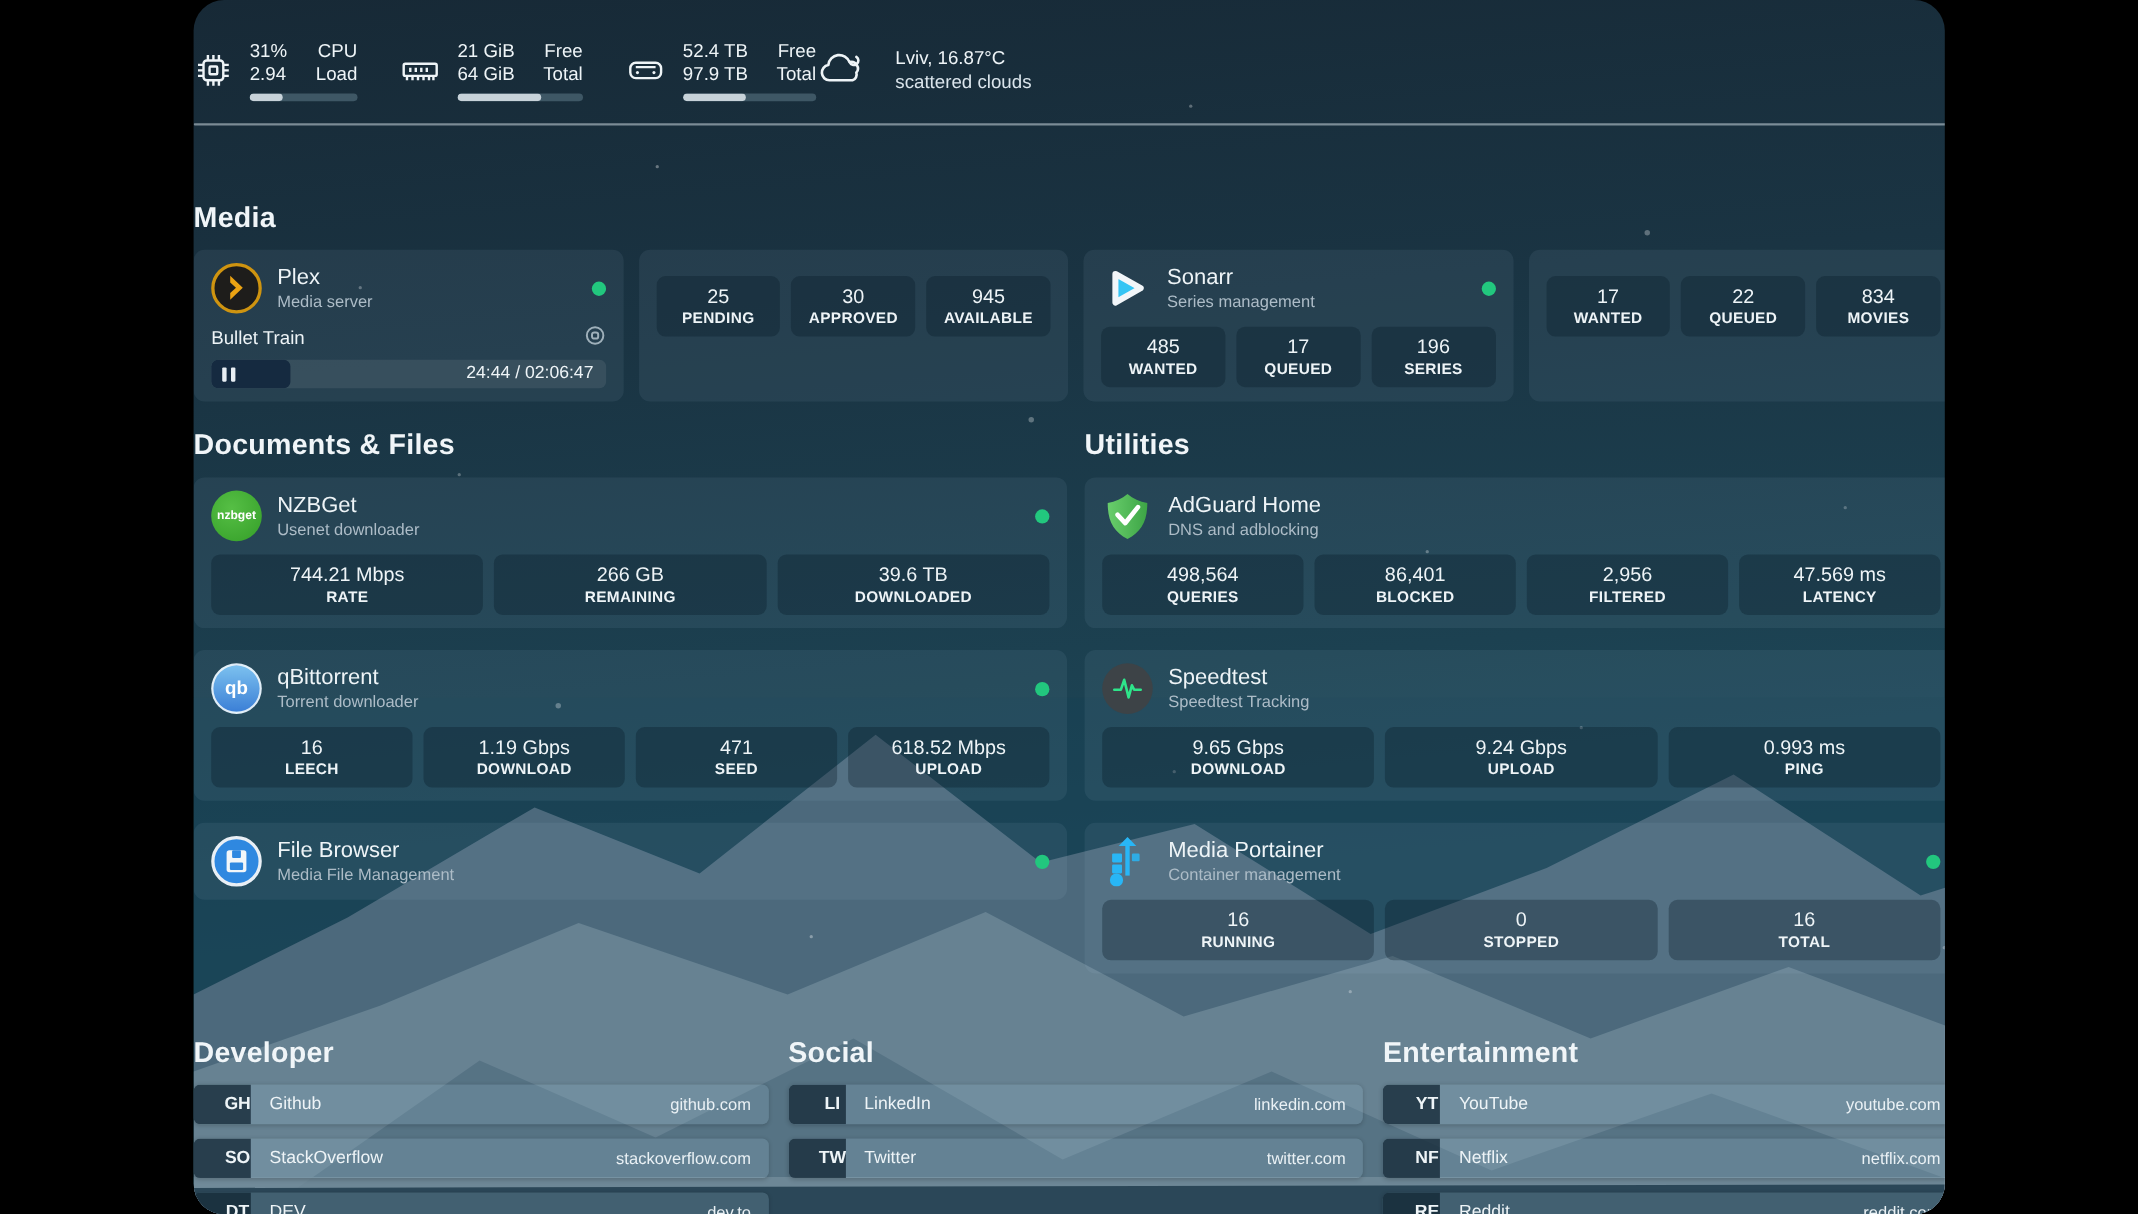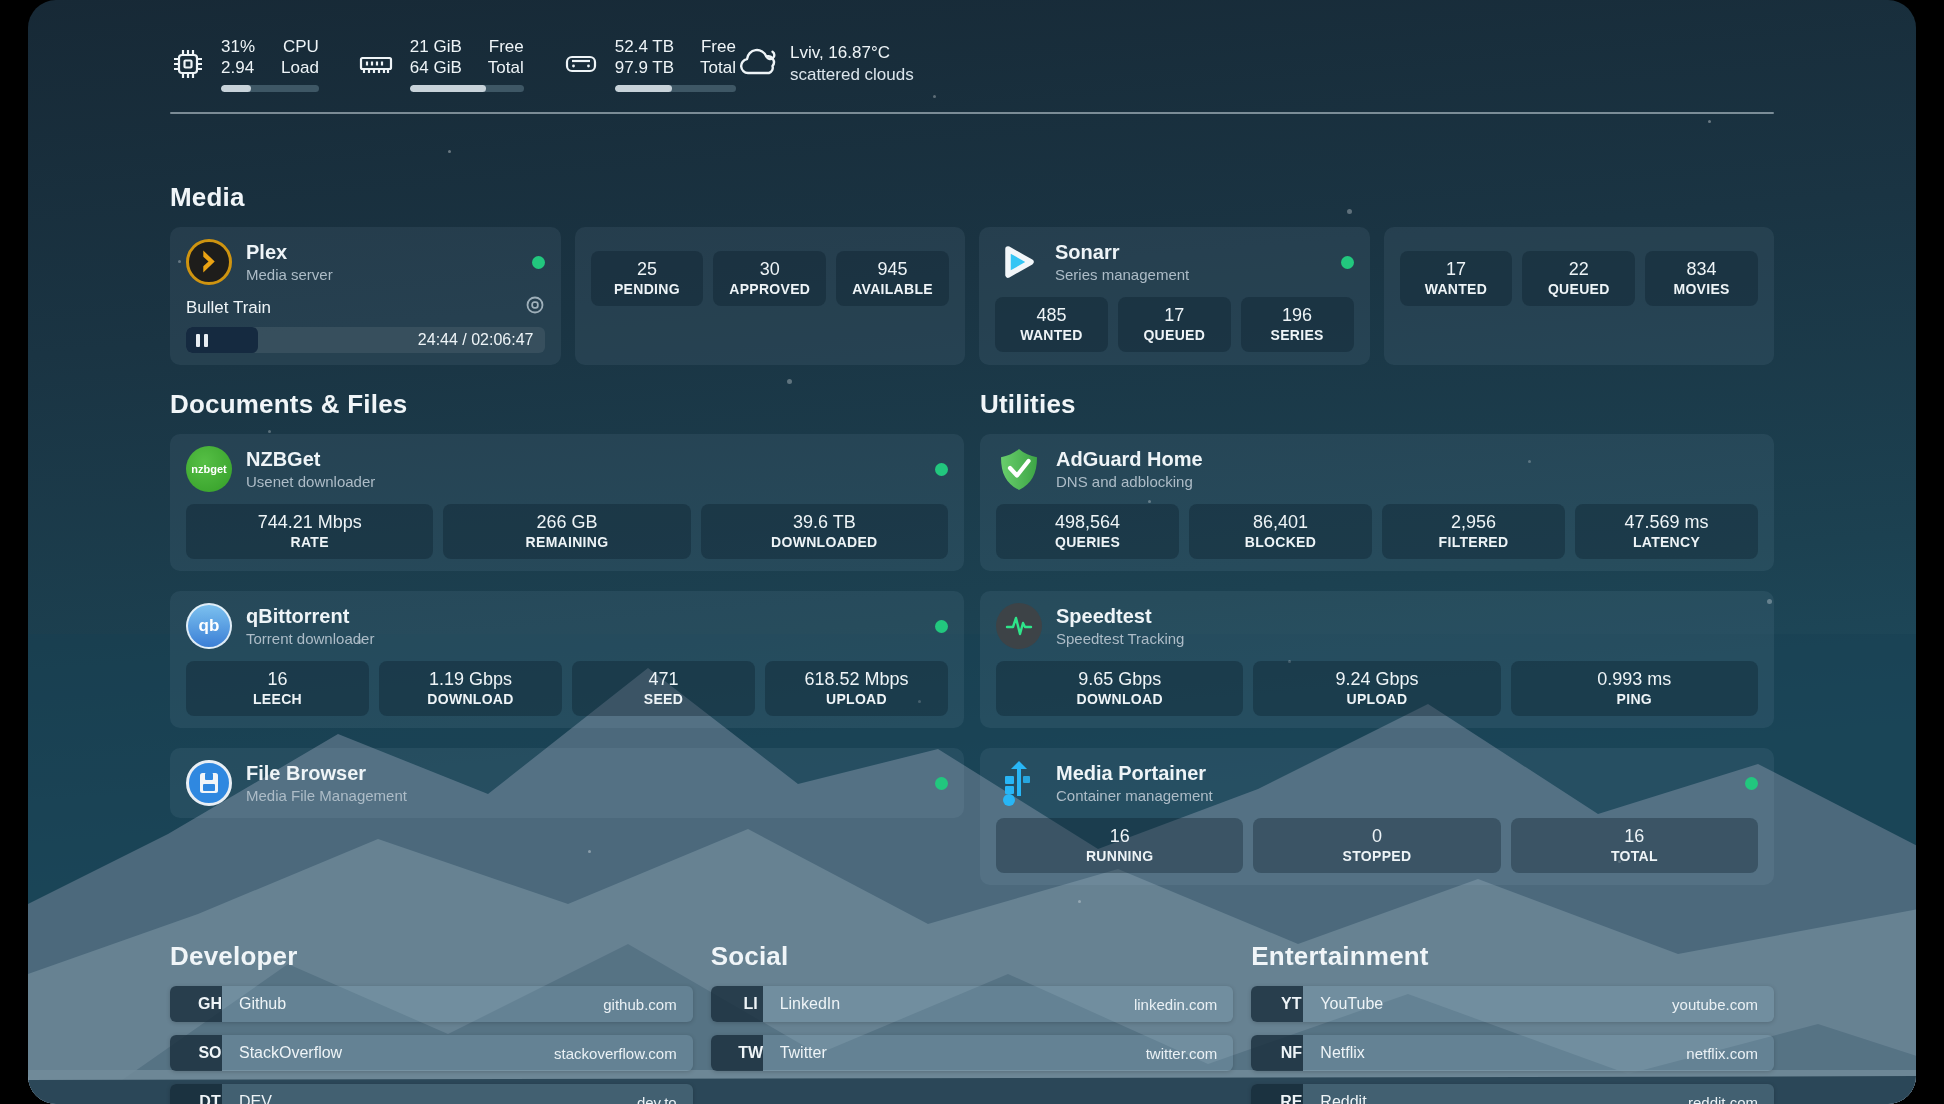--- a/index.html
+++ b/index.html
@@ -1,20 +1,20 @@
 <!DOCTYPE html>
 <html><head>
 <meta charset="utf-8">
 <style>
   * { box-sizing: border-box; margin: 0; padding: 0; }
   html,body { background:#000; }
   body { font-family:"Liberation Sans", sans-serif; color:#eef4f7; }
 
   .screen {
-    position:relative; width:1888px; height:1104px; margin:0 auto;
+    position:relative; width:1592px; height:1104px; margin:0 auto;
     border-radius:28px; overflow:hidden;
     background: linear-gradient(175deg,#172936 0%, #1a3443 28%, #1c4151 55%, #1e4a5c 70%, #1e4a5c 100%);
   }
   .bg-mountains { position:absolute; left:0; bottom:0; width:1944px; height:470px; pointer-events:none; }
   .specks { position:absolute; inset:0; pointer-events:none; }
   .specks::before{
     content:""; position:absolute; width:3px; height:3px; border-radius:50%;
     background:rgba(255,255,255,.45);
     box-shadow: 420px 150px 0 0 rgba(255,255,255,.35), 905px 95px 0 0 rgba(255,255,255,.3),
       1320px 210px 0 1px rgba(255,255,255,.3), 1680px 120px 0 0 rgba(255,255,255,.35),
@@ -47,41 +47,41 @@
     color:#eef4f7; font-size:16px; padding:0 70px 0 16px;
     font-family:"Liberation Sans",sans-serif; outline:none;
   }
   .search-input::placeholder { color:#9db0bb; }
   .search-btn {
     position:absolute; right:1px; top:1px; bottom:1px; width:54px;
     background:rgba(255,255,255,0.08); border:none; border-left:1px solid rgba(255,255,255,0.28);
     border-radius:0 8px 8px 0; color:#fff; font-size:18px; font-weight:600; cursor:pointer;
     font-family:"Liberation Sans",sans-serif;
   }
-  .weather { display:flex; align-items:center; gap:8px; }
+  .weather { display:flex; align-items:center; gap:26px; }
   .weather-text { font-size:17px; line-height:22px; }
   .weather-line2 { color:#dbe5ec; }
 
   .divider { margin-top:20px; height:2px; background:rgba(222,233,240,0.5); border-radius:1px; }
 
   
   .section-title { font-size:26px; font-weight:600; color:#f0f5f8; letter-spacing:.2px; }
   .mt-media { margin-top:68px; }
   .grid4 { display:grid; grid-template-columns:repeat(4,1fr); gap:14px; margin-top:14px; }
   .twocol { display:grid; grid-template-columns:1fr 1fr; gap:0 16px; margin-top:24px; }
   .colstack { display:flex; flex-direction:column; gap:20px; margin-top:14px; }
 
   
   .card {
     background:rgba(186,220,235,0.075); border-radius:10px; padding:12px 16px; cursor:pointer;
   }
   .card-head { display:flex; align-items:center; gap:14px; min-height:46px; }
   .svc-icon { width:46px; height:46px; flex:none; position:relative; display:flex; align-items:center; justify-content:center; }
   .svc-text { display:flex; flex-direction:column; }
-  .svc-title { font-size:20px; font-weight:700; line-height:24px; }
+  .svc-title { font-size:20px; font-weight:400; line-height:24px; }
   .svc-sub { font-size:15px; color:#adbcc7; line-height:19px; margin-top:1px; }
   .status-dot { margin-left:auto; width:13px; height:13px; border-radius:50%; background:#22c77e; flex:none; }
 
   .stats { display:grid; grid-auto-flow:column; grid-auto-columns:1fr; gap:10px; margin-top:12px; }
   .stat { background:rgba(6,24,36,0.32); border-radius:8px; text-align:center; padding:7px 6px 8px; }
   .stat-value { font-size:18px; line-height:22px; }
   .stat-label { font-size:14px; font-weight:700; line-height:17px; margin-top:1px; letter-spacing:.3px; }
 
   
   .now-playing { display:flex; align-items:center; justify-content:space-between; margin-top:10px; font-size:17px; }

